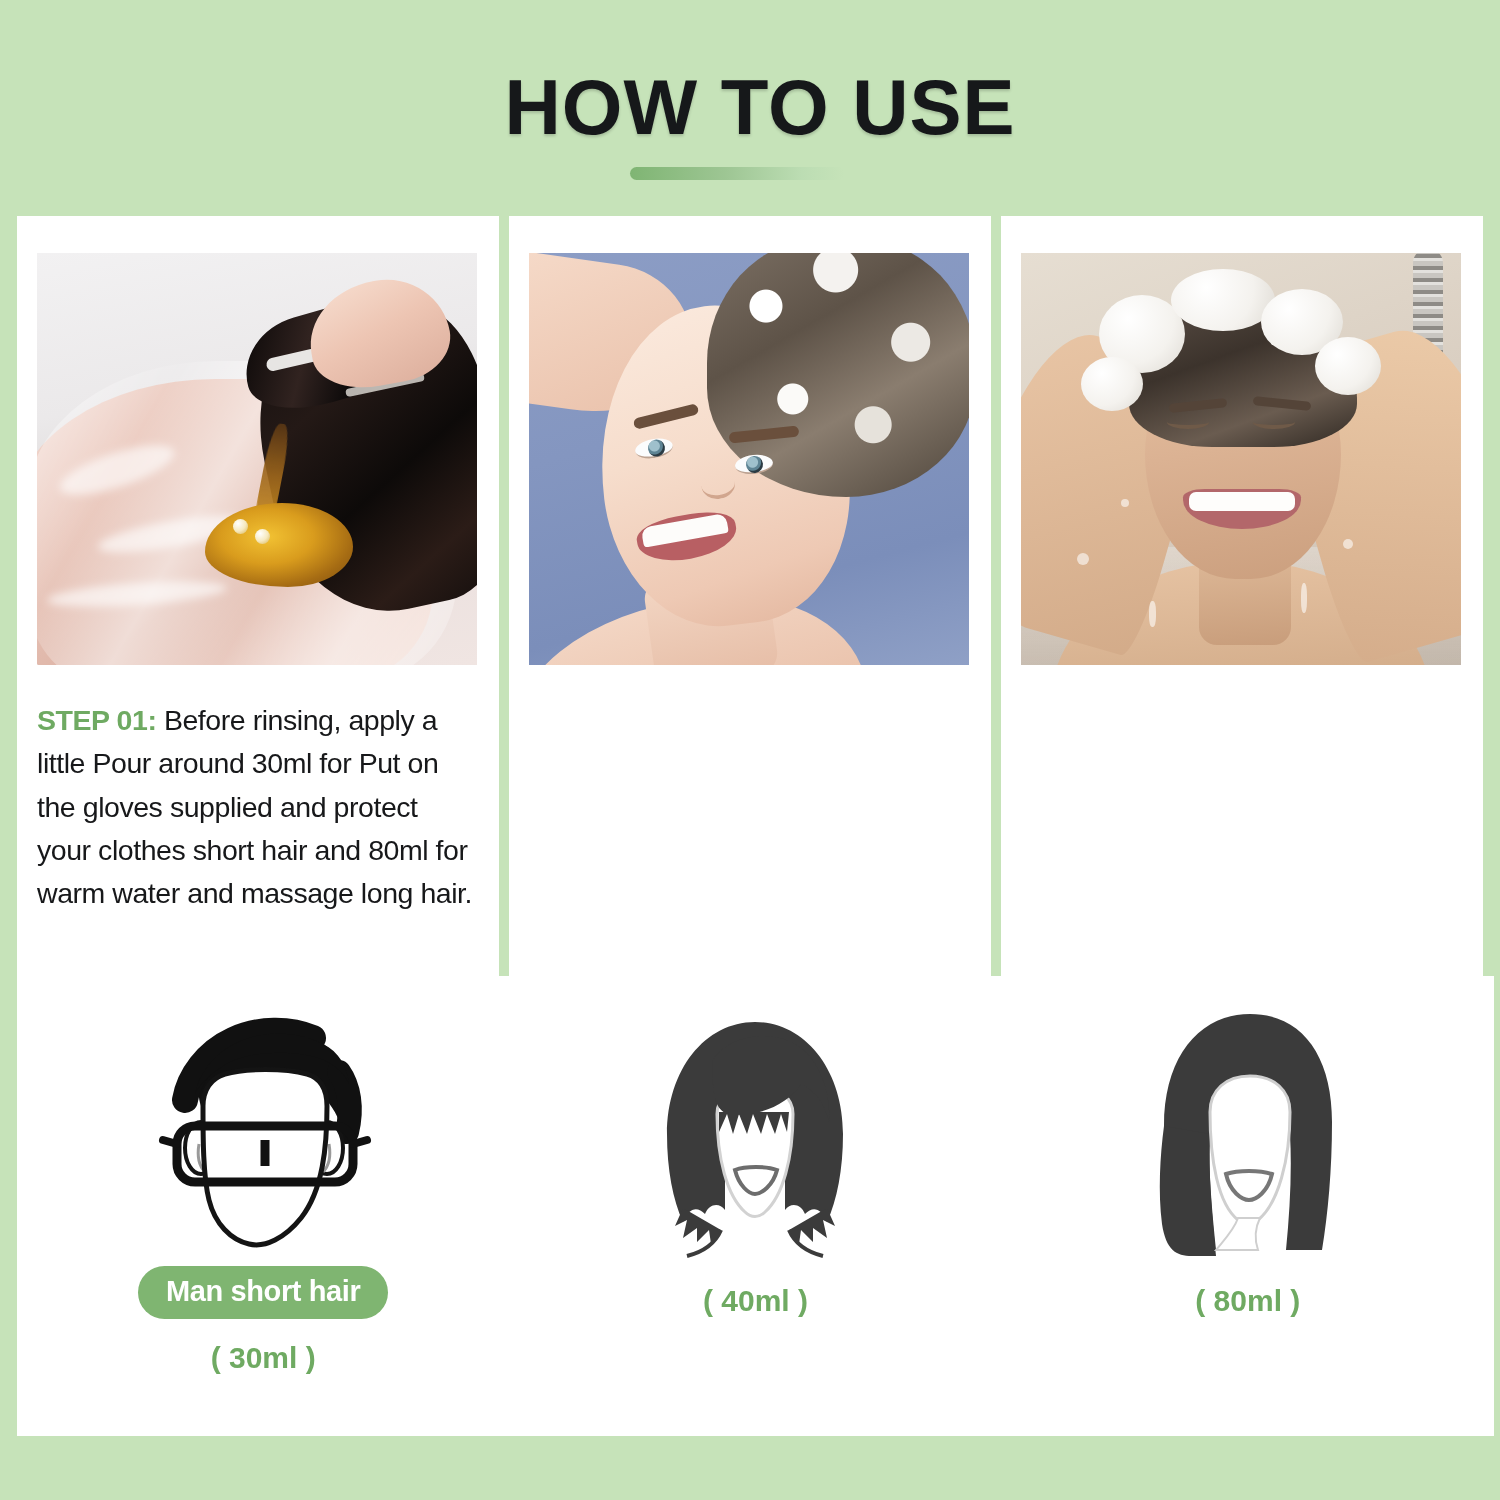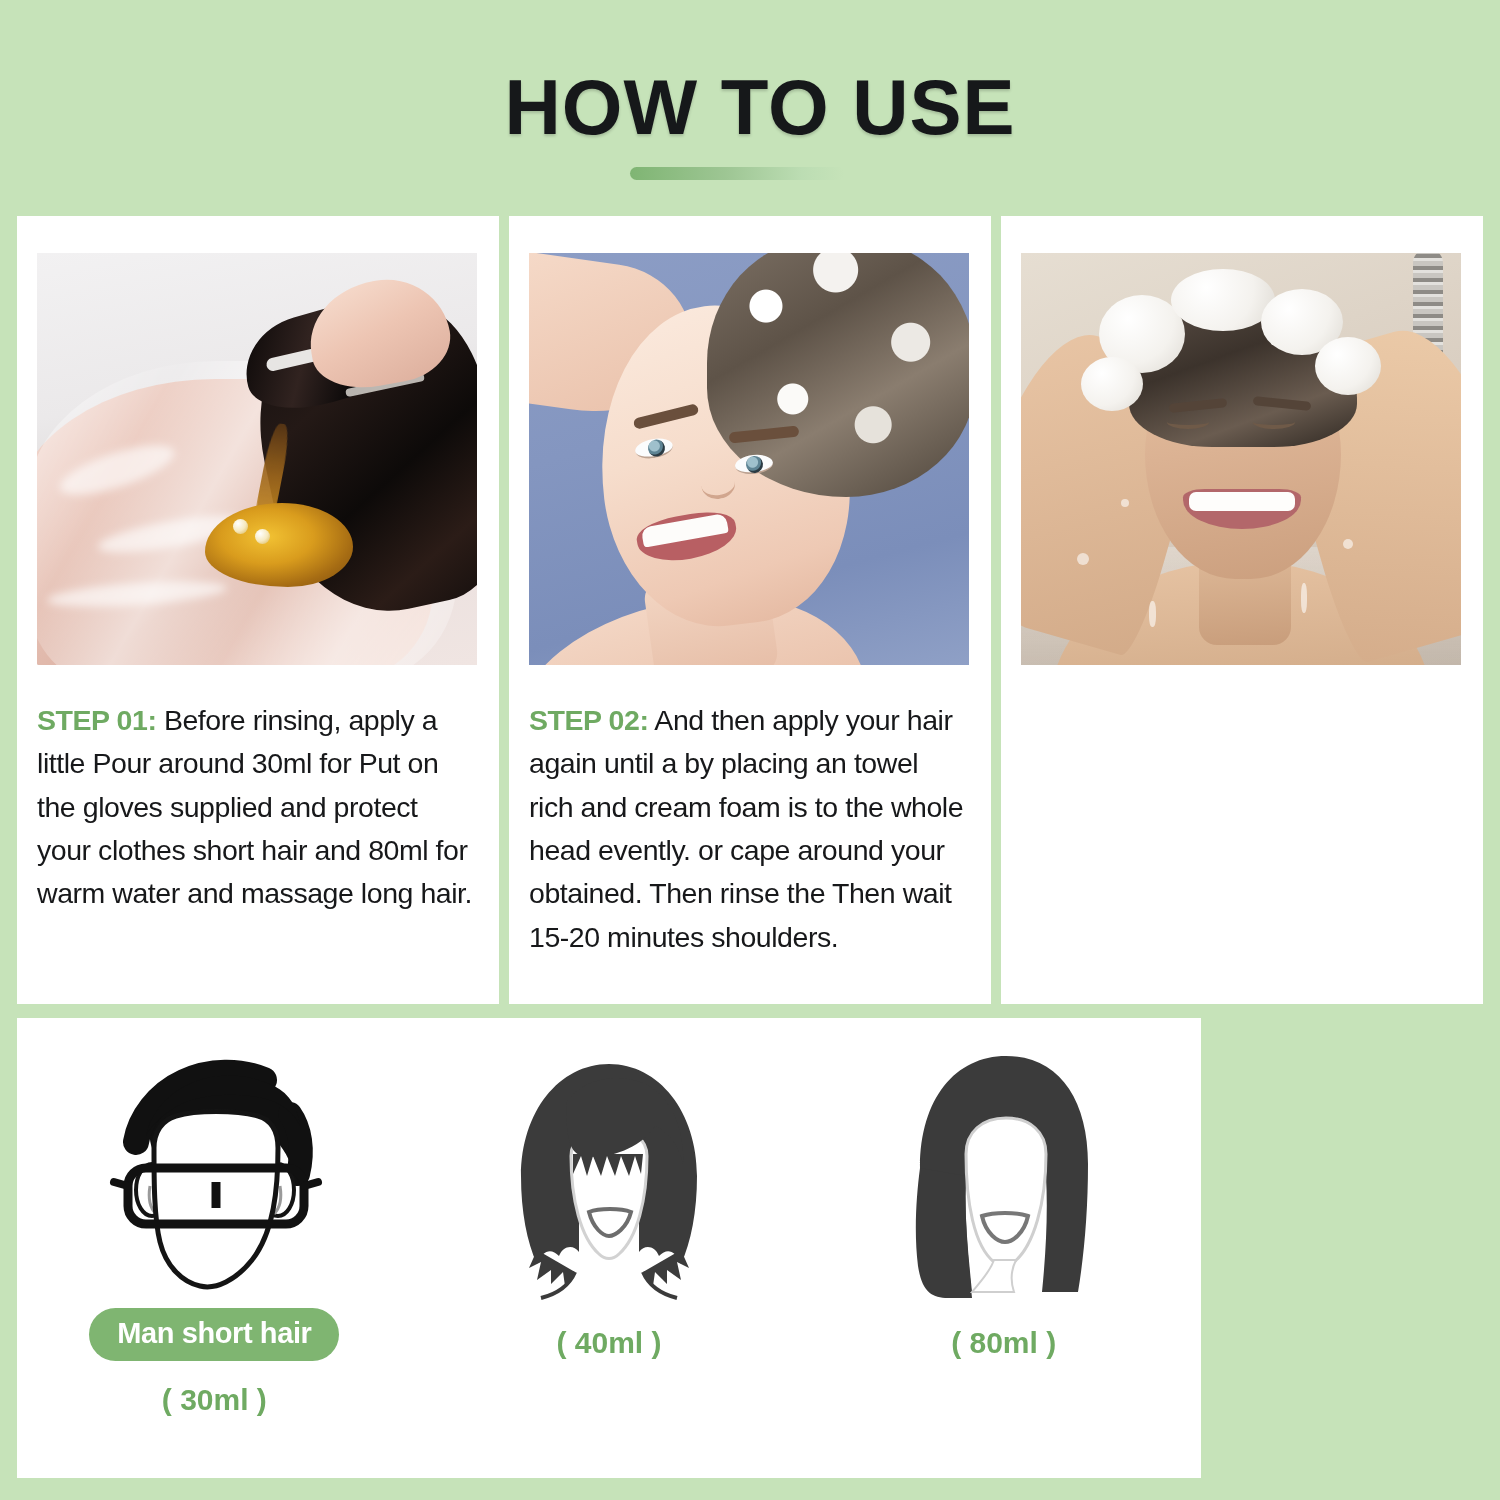--- a/index.html
+++ b/index.html
@@ -367,23 +367,23 @@
   }
   .p3-drop {
     position: absolute;
     background: rgba(255,255,255,.58);
     border-radius: 50%;
   }
 
   
   .bottom-card {
     position: absolute;
-    top: 1018px;
+    top: 976px;
     left: 17px;
-    width: 1184px;
+    width: 1477px;
     height: 460px;
     background: #ffffff;
     display: flex;
   }
   .hair-col {
     flex: 1;
     position: relative;
     display: flex;
     flex-direction: column;
     align-items: center;
@@ -464,23 +464,20 @@
       <div class="p2-eye" style="left:106px;top:186px;transform:rotate(-10deg);">
         <div class="p2-iris" style="left:13px;"></div>
       </div>
       <div class="p2-eye" style="left:206px;top:202px;transform:rotate(-6deg);">
         <div class="p2-iris" style="left:11px;"></div>
       </div>
       <div class="p2-nose"></div>
       <div class="p2-mouth">
         <div class="p2-teeth"></div>
       </div>
-    </div>
-    <div class="step-text">
-      <span class="step-label">STEP 02:</span><span>  And then apply your hair again until a by placing an towel rich and cream foam is to the whole head evently. or cape around your obtained. Then rinse the Then wait 15-20 minutes shoulders.</span>
     </div>
   </div>
 
   <div class="step-card">
     <div class="step-photo">
       <div class="photo3-bg"></div>
       <div class="p3-tile"></div>
       <div class="p3-hose"></div>
       <div class="p3-shoulders"></div>
       <div class="p3-neck"></div>

